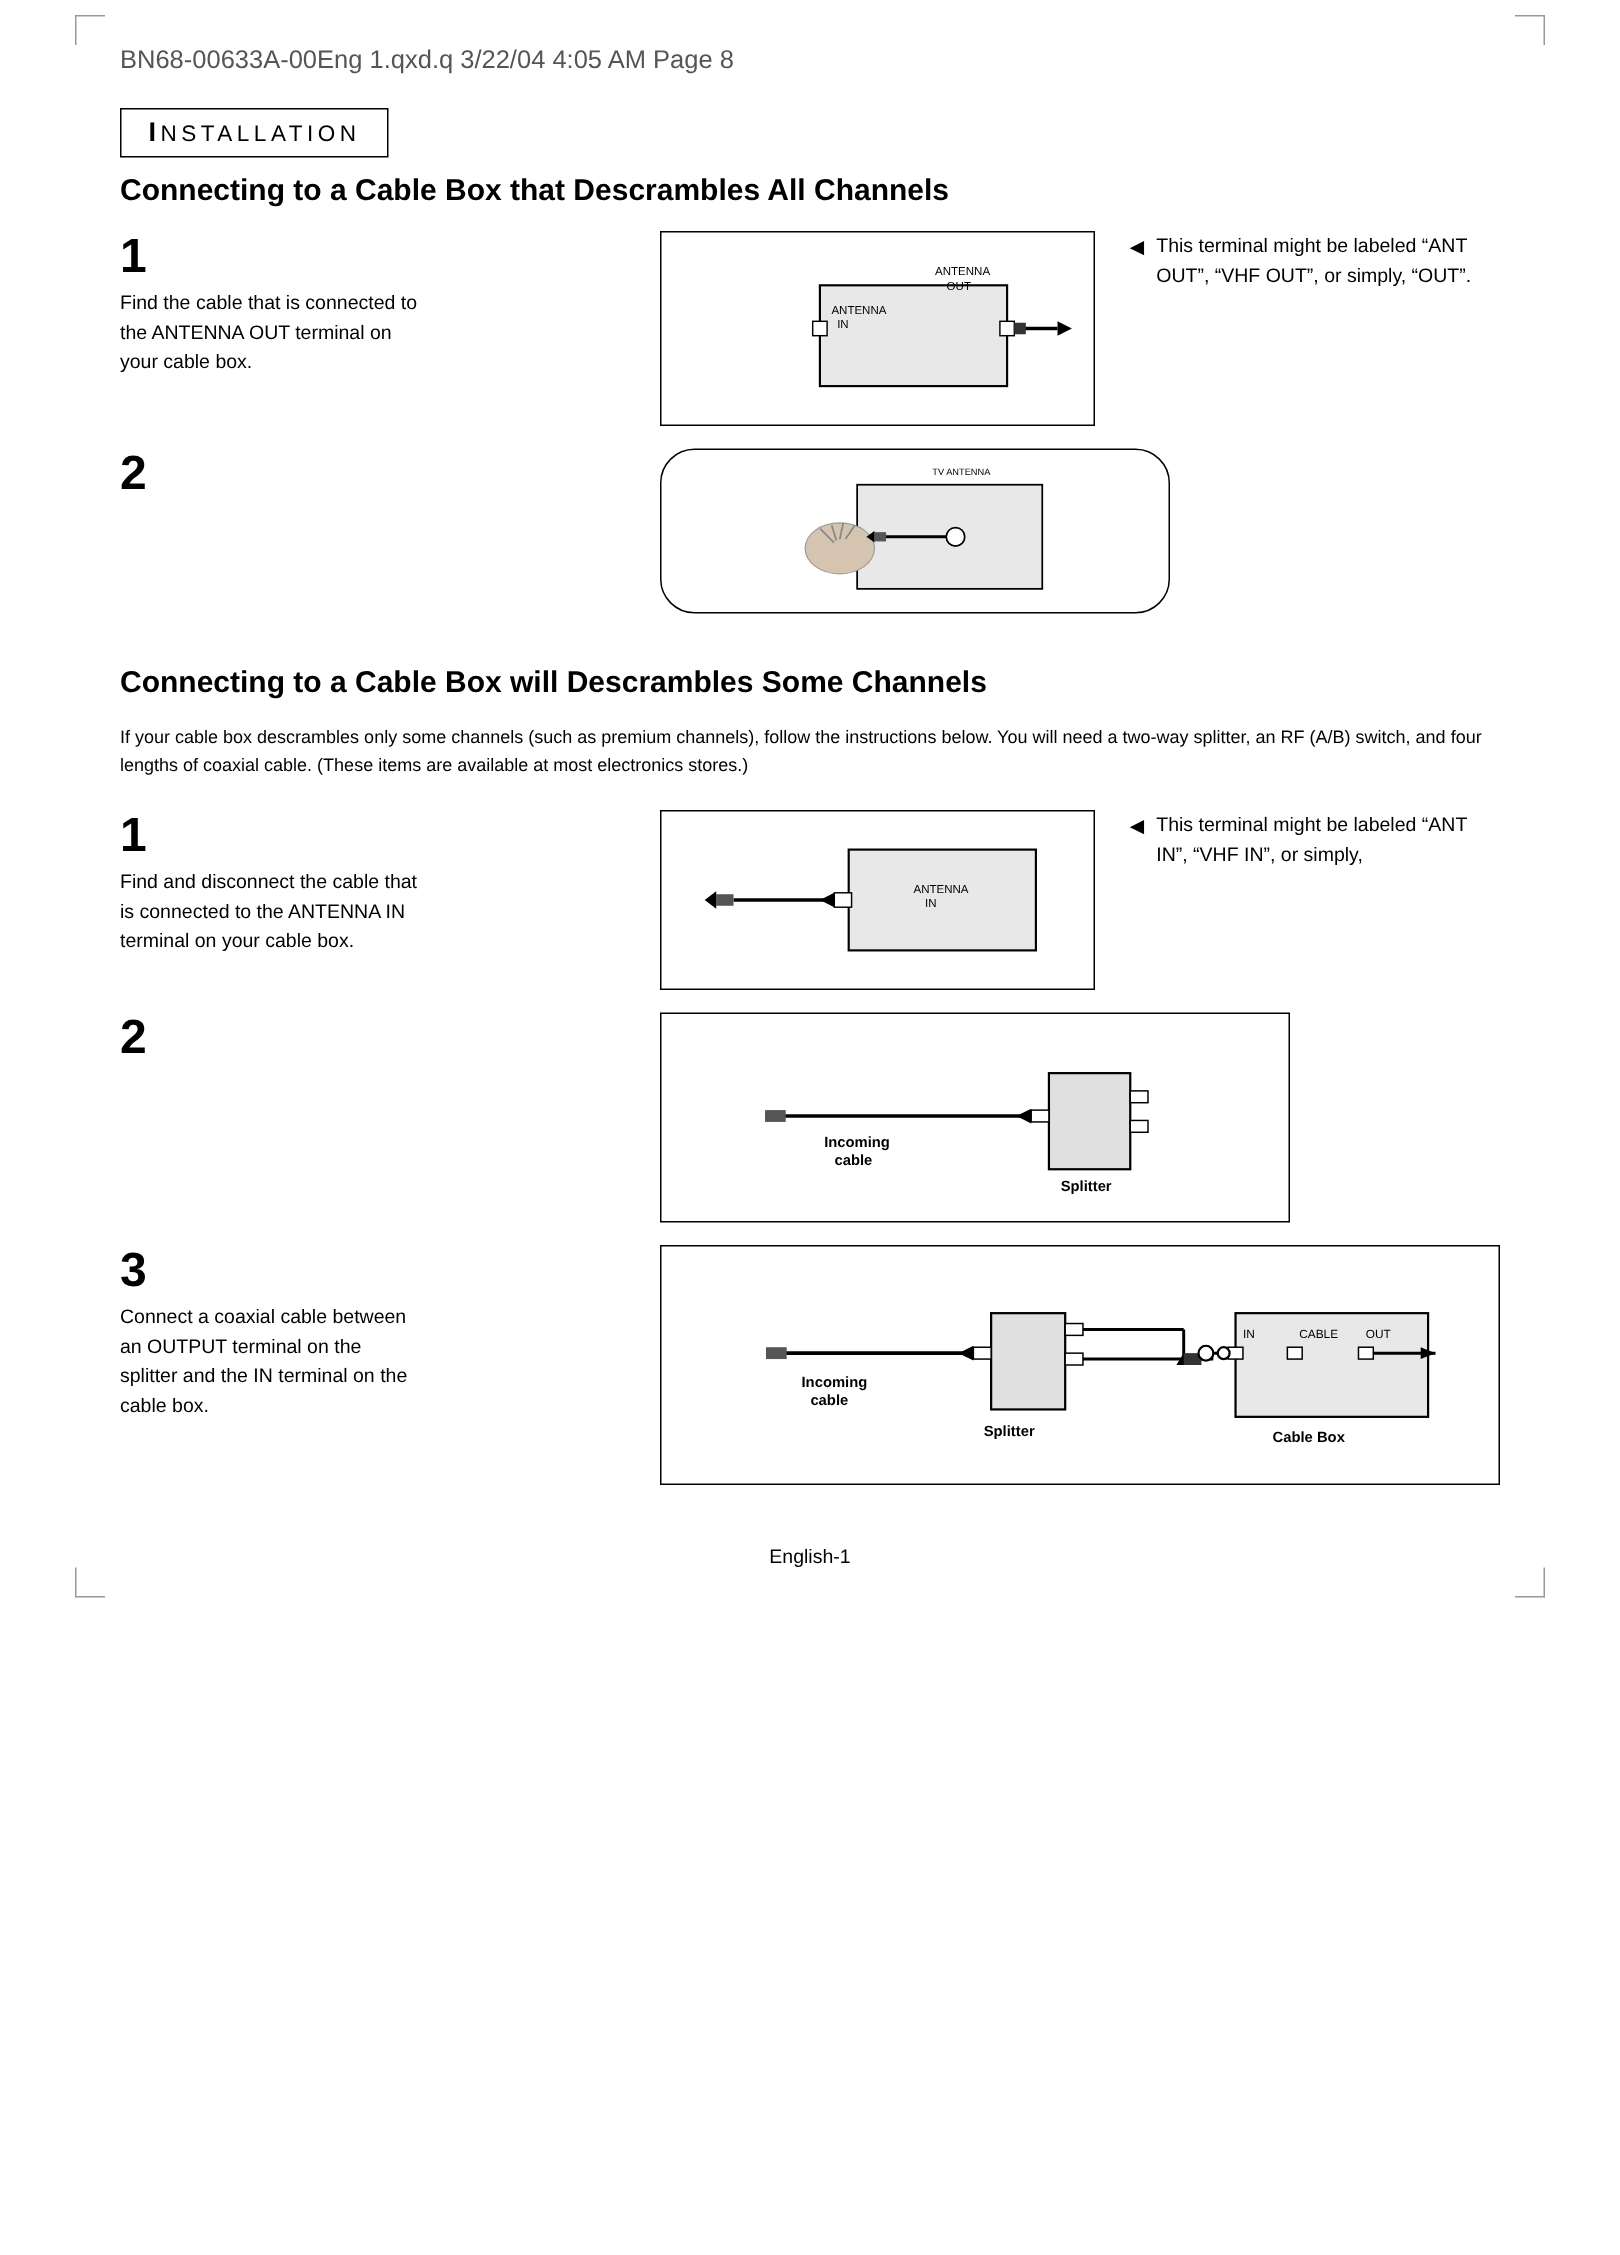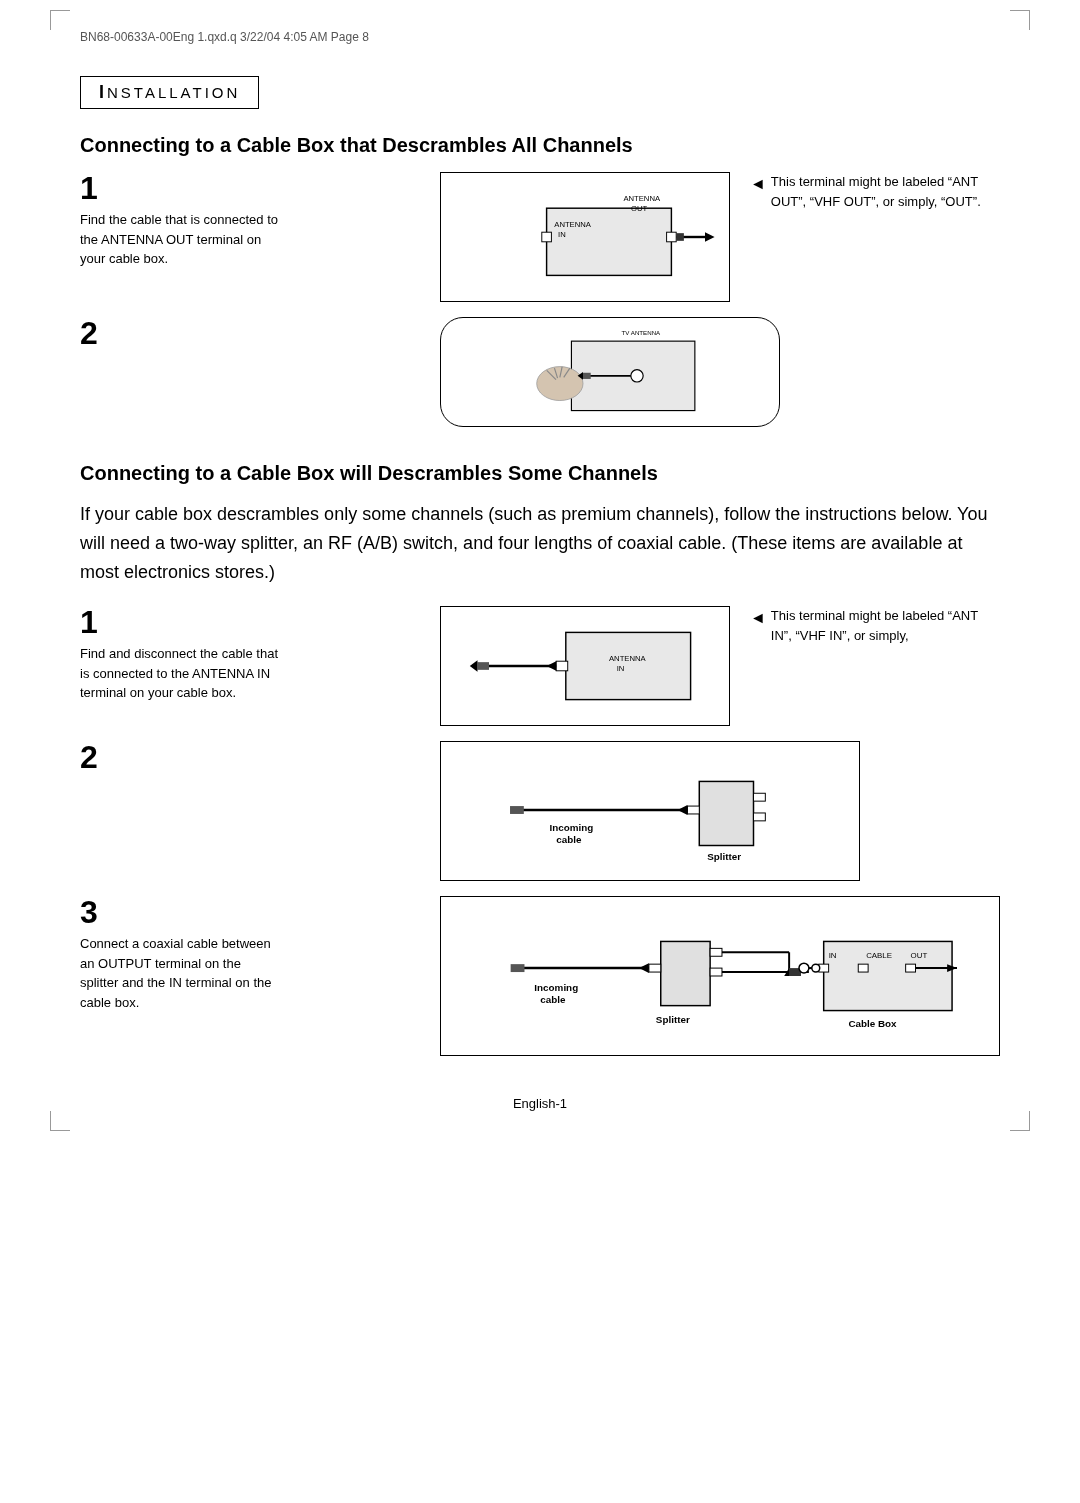--- a/index.html
+++ b/index.html
@@ -26,32 +26,32 @@
       width: 20px;
       height: 20px;
       border: 1px solid #999;
     }
     .corner-mark.tl { top: 10px; left: 10px; border-right: none; border-bottom: none; }
     .corner-mark.tr { top: 10px; right: 10px; border-left: none; border-bottom: none; }
     .corner-mark.bl { bottom: 10px; left: 10px; border-right: none; border-top: none; }
     .corner-mark.br { bottom: 10px; right: 10px; border-left: none; border-top: none; }
 
     .file-info {
-      font-size: 12px;
+      font-size: 17px;
       color: #555;
-      margin-bottom: 32px;
+      margin-bottom: 22px;
       text-align: left;
     }
 
     
     .installation-box {
       border: 1.5px solid #000;
       display: inline-block;
       padding: 5px 18px;
-      margin-bottom: 25px;
+      margin-bottom: 11px;
     }
     .installation-title {
       font-size: 15px;
       letter-spacing: 3px;
       font-weight: normal;
     }
     .installation-title .cap-I {
       font-size: 18px;
       font-weight: bold;
     }
@@ -105,21 +105,21 @@
       align-items: flex-start;
     }
 
     .note-bullet {
       margin-right: 5px;
       font-size: 16px;
     }
 
     
     .description-text {
-      font-size: 18px;
+      font-size: 12px;
       line-height: 1.6;
       margin-bottom: 20px;
     }
 
     
     .page-footer {
       text-align: center;
       margin-top: 40px;
       font-size: 13px;
     }

